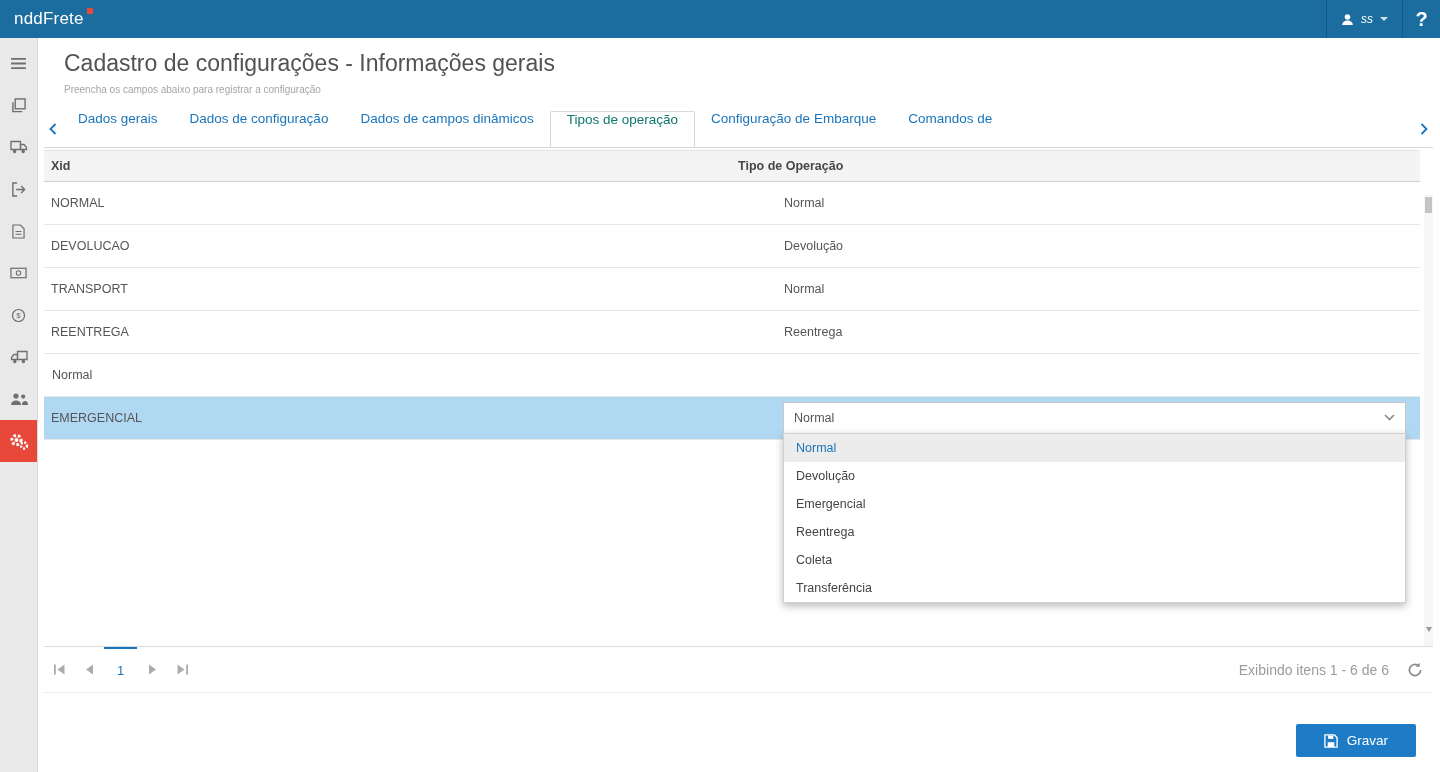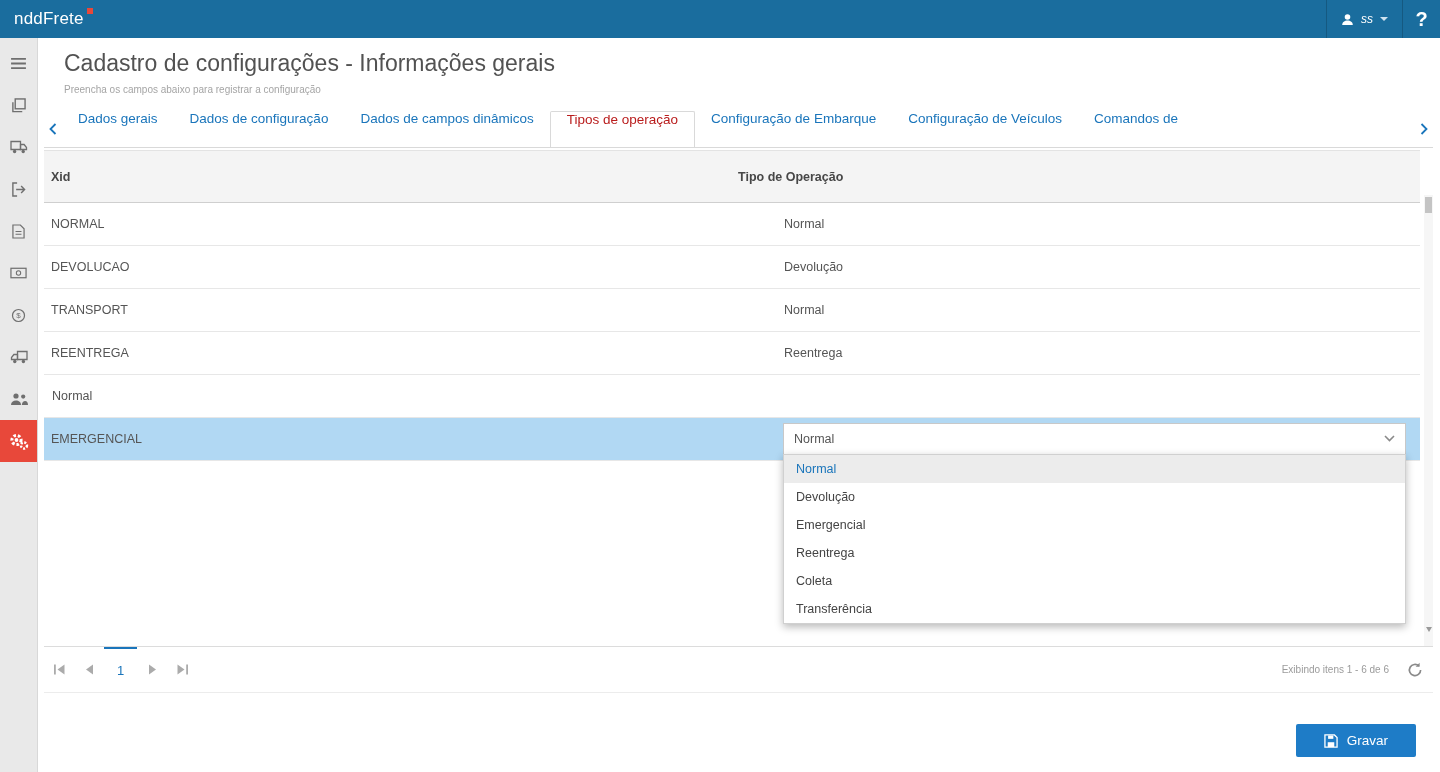--- a/index.html
+++ b/index.html
@@ -36,26 +36,26 @@
 
   
   .tabstrip { height:37px; margin:0 7px 0 6px; display:flex; align-items:stretch;
               border-bottom:1px solid #d9d9d9; }
   .tab-scroll { width:18px; display:flex; align-items:center; justify-content:center;
                 color:#1a75bb; cursor:pointer; flex:none; }
   .tabs { display:flex; flex:1; overflow:hidden; }
   .tab { padding:0 16px; display:flex; align-items:flex-start; font-size:13.5px; color:#1a75bb;
          white-space:nowrap; cursor:pointer; }
   .tab.active { background:#fff; border:1px solid #d9d9d9; border-bottom:1px solid #fff;
-                margin-bottom:-1px; color:#b91c1c; border-radius:2px 2px 0 0; }
+                margin-bottom:-1px; color:#0f766e; border-radius:2px 2px 0 0; }
 
   
   .grid-wrap { flex:1; position:relative; margin:2px 7px 0 6px; }
   .grid { position:absolute; left:0; right:13px; top:0; bottom:0; }
-  .grid-header { display:flex; height:53px; background:#f4f4f4; border-top:1px solid #e3e3e3;
+  .grid-header { display:flex; height:32px; background:#f4f4f4; border-top:1px solid #e3e3e3;
                  border-bottom:1px solid #cfcfcf; font-weight:bold; font-size:12.5px; color:#474747; }
   .col1 { width:686px; flex:none; display:flex; align-items:center; padding-left:7px; }
   .col2 { flex:1; display:flex; align-items:center; padding-left:8px; min-width:0;text-align:center; }
   .grid-row { display:flex; height:43px; border-bottom:1px solid #e7e7e7;
               font-size:12.5px; color:#555; cursor:pointer;gap:46px; }
   .grid-row.selected { background:#b1d8f3; }
   .combo-cell { padding:0 14px 0 7px; }
 
   .combobox { position:relative; flex:1; height:33px; background:#fff;
               border:1px solid #c8c8c8; border-bottom:2px solid #2a7fc9;
@@ -76,21 +76,21 @@
   .varrow i { width:0; height:0; border-left:3.5px solid transparent; border-right:3.5px solid transparent;
               border-top:5px solid #9a9a9a; }
 
   
   .pager { height:47px; margin:0 7px 0 6px; border-top:1px solid #dcdcdc; border-bottom:1px solid #ececec;
            display:flex; align-items:stretch; background:#fff; }
   .pg-btn { width:30px; display:flex; align-items:center; justify-content:center; color:#ababab; cursor:pointer; }
   .pg-num { padding:0 13px; display:flex; align-items:center; font-size:13px; color:#1a75bb;
             border-top:2px solid #1a75bb; cursor:pointer; }
   .pager-right { margin-left:auto; display:flex; align-items:center; gap:18px; padding-right:10px; }
-  .pg-status { font-size:10px; color:#9b9b9b; }
+  .pg-status { font-size:14px; color:#9b9b9b; }
   .refresh { display:flex; align-items:center; cursor:pointer; }
 
   
   .footer { height:79px; display:flex; justify-content:flex-end; align-items:flex-start;margin-left:39px; }
   .save-btn { margin:31px 24px 0 0; width:120px; height:33px; background:#1e7cc7; color:#fff;
               border:none; border-radius:2px; font-size:13.5px; display:flex; align-items:center;
               justify-content:center; gap:9px; cursor:pointer; font-family:inherit; }
 </style>
 </head>
 <body>
@@ -229,23 +229,20 @@
             <span>Dados de configuração</span>
           </div>
         <div class="tab">
             <span>Dados de campos dinâmicos</span>
           </div>
         <div class="tab active">
             <span>Tipos de operação</span>
           </div>
         <div class="tab">
             <span>Configuração de Embarque</span>
-          </div>
-        <div class="tab">
-            <span>Configuração de Veículos</span>
           </div>
         <div class="tab">
             <span>Comandos de</span>
           </div>
       </div>
       <div class="tab-scroll">
         <svg width="8" height="12" viewBox="0 0 8 12">
             <path d="M1.5 1l5 5-5 5" fill="none" stroke="currentColor" stroke-width="1.8"></path>
           </svg>
       </div>

